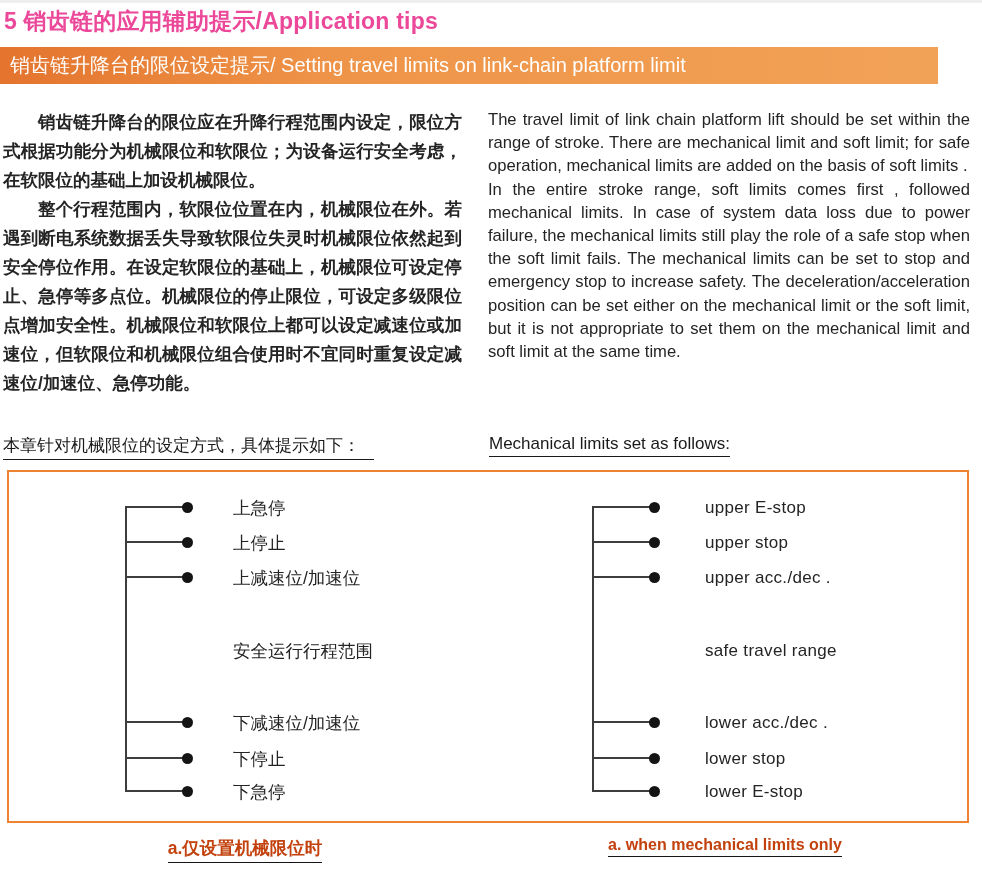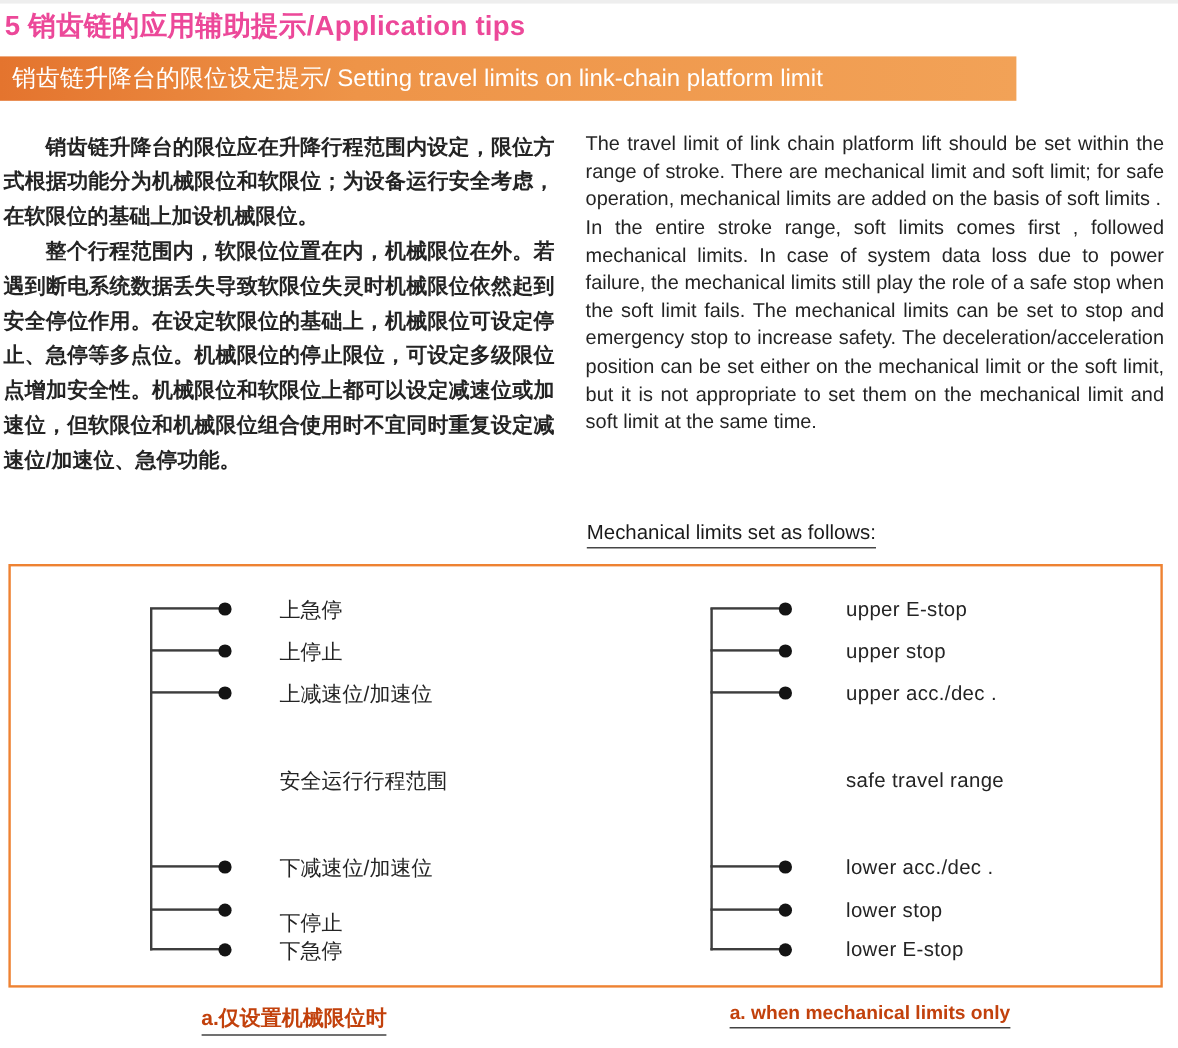--- a/index.html
+++ b/index.html
@@ -14,21 +14,21 @@
   .top-strip{
     position:absolute;left:0;top:0;width:982px;height:3px;
     background:#eeeeee;
   }
   .title{
     position:absolute;left:4px;top:6px;margin:0;
     font-size:23px;font-weight:bold;color:#ec4899;
     letter-spacing:0.2px;white-space:nowrap;
   }
   .banner{
-    position:absolute;left:0;top:47px;width:847px;height:37px;
+    position:absolute;left:0;top:47px;width:938px;height:37px;
     background:linear-gradient(90deg,#e4742e 0%,#ee9448 35%,#f2a257 100%);
     display:flex;align-items:center;
   }
   .banner span{
     color:#ffffff;font-size:20px;padding-left:10px;white-space:nowrap;
     font-weight:400;
   }
   .col{position:absolute;top:108px;}
   .col-zh{left:3px;width:459px;}
   .col-en{left:488px;width:482px;}
@@ -86,20 +86,23 @@
   <div class="col col-zh">
     <p>销齿链升降台的限位应在升降行程范围内设定，限位方式根据功能分为机械限位和软限位；为设备运行安全考虑，在软限位的基础上加设机械限位。</p>
     <p>整个行程范围内，软限位位置在内，机械限位在外。若遇到断电系统数据丢失导致软限位失灵时机械限位依然起到安全停位作用。在设定软限位的基础上，机械限位可设定停止、急停等多点位。机械限位的停止限位，可设定多级限位点增加安全性。机械限位和软限位上都可以设定减速位或加速位，但软限位和机械限位组合使用时不宜同时重复设定减速位/加速位、急停功能。</p>
   </div>
 
   <div class="col col-en">
     <p>The travel limit of link chain platform lift should be set within the range of stroke. There are mechanical limit and soft limit; for safe operation, mechanical limits are added on the basis of soft limits .</p>
     <p>In the entire stroke range, soft limits comes first , followed mechanical limits. In case of system data loss due to power failure, the mechanical limits still play the role of a safe stop when the soft limit fails.  The mechanical limits can be set to stop and emergency stop to increase safety. The deceleration/acceleration position can be set either on the mechanical limit or the soft limit, but it is not appropriate to set them on the mechanical limit and soft limit at the same time.</p>
   </div>
 
+  <div class="subhead subhead-zh">
+    <span class="u">本章针对机械限位的设定方式，具体提示如下：</span>
+  </div>
   <div class="subhead subhead-en">
     <span class="u">Mechanical limits set as follows:</span>
   </div>
 
   <div class="diagram-box">
 
     <div class="vline" style="left:116px;top:35px;height:285px;"></div>
 
     <div class="hline" style="left:116px;top:34px;width:66px;"></div>
     <div class="dot" style="left:173px;top:29.5px;"></div>
@@ -114,21 +117,21 @@
     <div class="dlabel zh" style="left:199px;top:106px;">上减速位/加速位</div>
 
     <div class="dlabel zh" style="left:199px;top:179px;">安全运行行程范围</div>
 
     <div class="hline" style="left:116px;top:249px;width:66px;"></div>
     <div class="dot" style="left:173px;top:244.5px;"></div>
     <div class="dlabel zh" style="left:199px;top:251px;">下减速位/加速位</div>
 
     <div class="hline" style="left:116px;top:285px;width:66px;"></div>
     <div class="dot" style="left:173px;top:280.5px;"></div>
-    <div class="dlabel zh" style="left:199px;top:297px;">下停止</div>
+    <div class="dlabel zh" style="left:199px;top:287px;">下停止</div>
 
     <div class="hline" style="left:116px;top:318px;width:66px;"></div>
     <div class="dot" style="left:173px;top:313.5px;"></div>
     <div class="dlabel zh" style="left:199px;top:320px;">下急停</div>
 
     <div class="vline" style="left:583px;top:35px;height:285px;"></div>
 
     <div class="hline" style="left:583px;top:34px;width:63px;"></div>
     <div class="dot" style="left:640px;top:29.5px;"></div>
     <div class="dlabel en" style="left:671px;top:36px;">upper E-stop</div>

